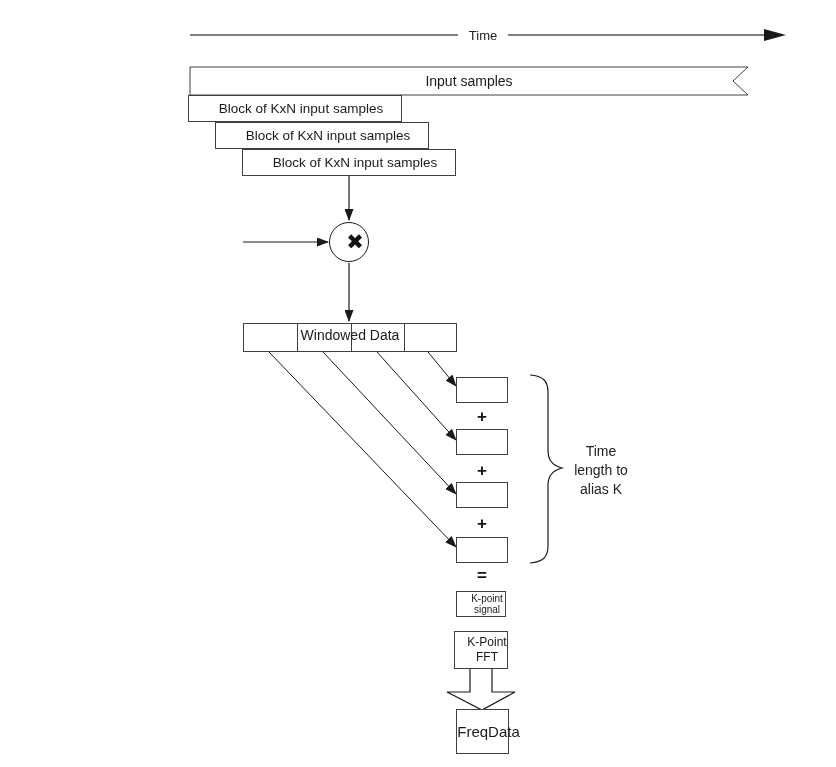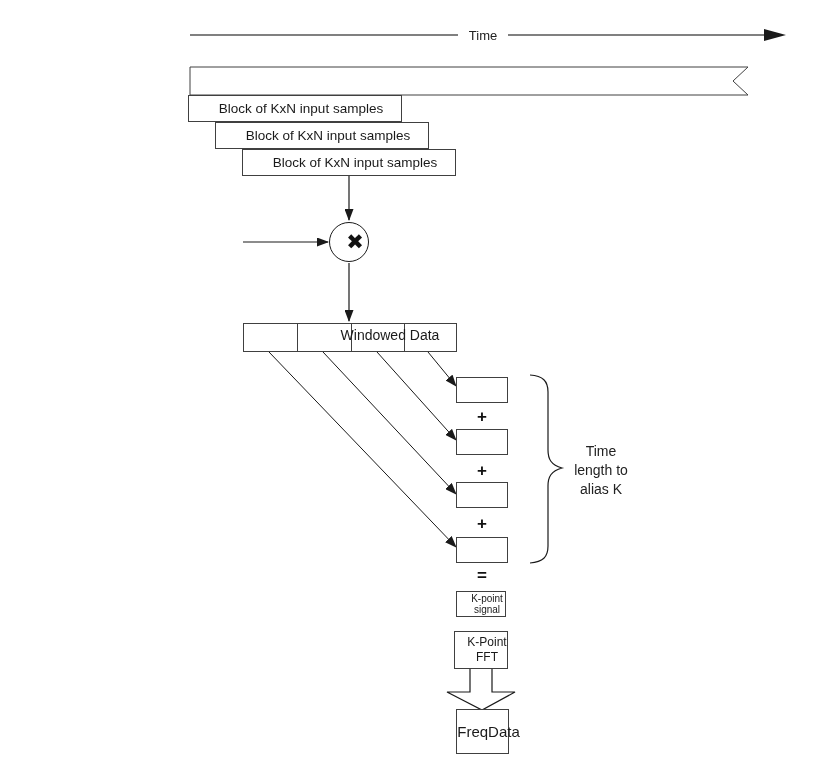--- a/index.html
+++ b/index.html
@@ -26,21 +26,21 @@
   .block3{left:242px;top:149px;}
   .window-box{left:31px;top:230px;width:212px;height:25px;font-size:14px;}
   .multiply-circle{
     left:329px;top:222px;width:40px;height:40px;border:1.5px solid #1a1a1a;
     border-radius:50%;background:#fff;display:flex;align-items:center;
     justify-content:center;font-size:21px;font-weight:bold;color:#111;
   }
   .windowed-box{left:243px;top:323px;width:214px;height:29px;}
   .cell-divider{position:absolute;top:0;width:1px;height:100%;background:#404040;}
   .windowed-label{left:243px;top:323px;width:214px;height:23px;display:flex;
-    align-items:center;justify-content:center;font-size:14px;padding-left:40px;}
+    align-items:center;justify-content:center;font-size:14px;}
   .alias-box{left:456px;width:52px;height:26px;}
   .op{left:456px;width:52px;font-size:17px;font-weight:bold;color:#111;
     text-align:center;line-height:18px;height:18px;}
   .brace-label{left:563px;top:442px;width:76px;font-size:14px;line-height:19px;
     color:#222;}
   .small2{flex-direction:column;line-height:11px;font-size:10px;}
   .kpoint-signal{left:456px;top:591px;width:50px;height:26px;}
   .kpoint-fft{left:454px;top:631px;width:54px;height:38px;
     line-height:15px;font-size:12px;flex-direction:column;}
   .freq-data{left:456px;top:709px;width:53px;height:45px;
@@ -77,20 +77,21 @@
     <path d="M530,375 C543,376 548,381 548,392 L548,450
              C548,459 551,465 562,468
              C551,471 548,477 548,486 L548,546
              C548,557 543,562 530,563" fill="none" stroke="#1a1a1a" stroke-width="1.2"></path>
 
     <path d="M470,669 L470,692 L447,692 L482,710 L515,692 L492,692 L492,669" fill="#ffffff" stroke="#1a1a1a" stroke-width="1.2"></path>
   </svg>
 
   <div class="lbl time-label">Time</div>
 
+  <div class="lbl input-samples-label">Input samples</div>
 
   <div class="abs box block block1">
     <span>Block of KxN input samples</span>
   </div>
   <div class="abs box block block2">
     <span>Block of KxN input samples</span>
   </div>
   <div class="abs box block block3">
     <span>Block of KxN input samples</span>
   </div>

